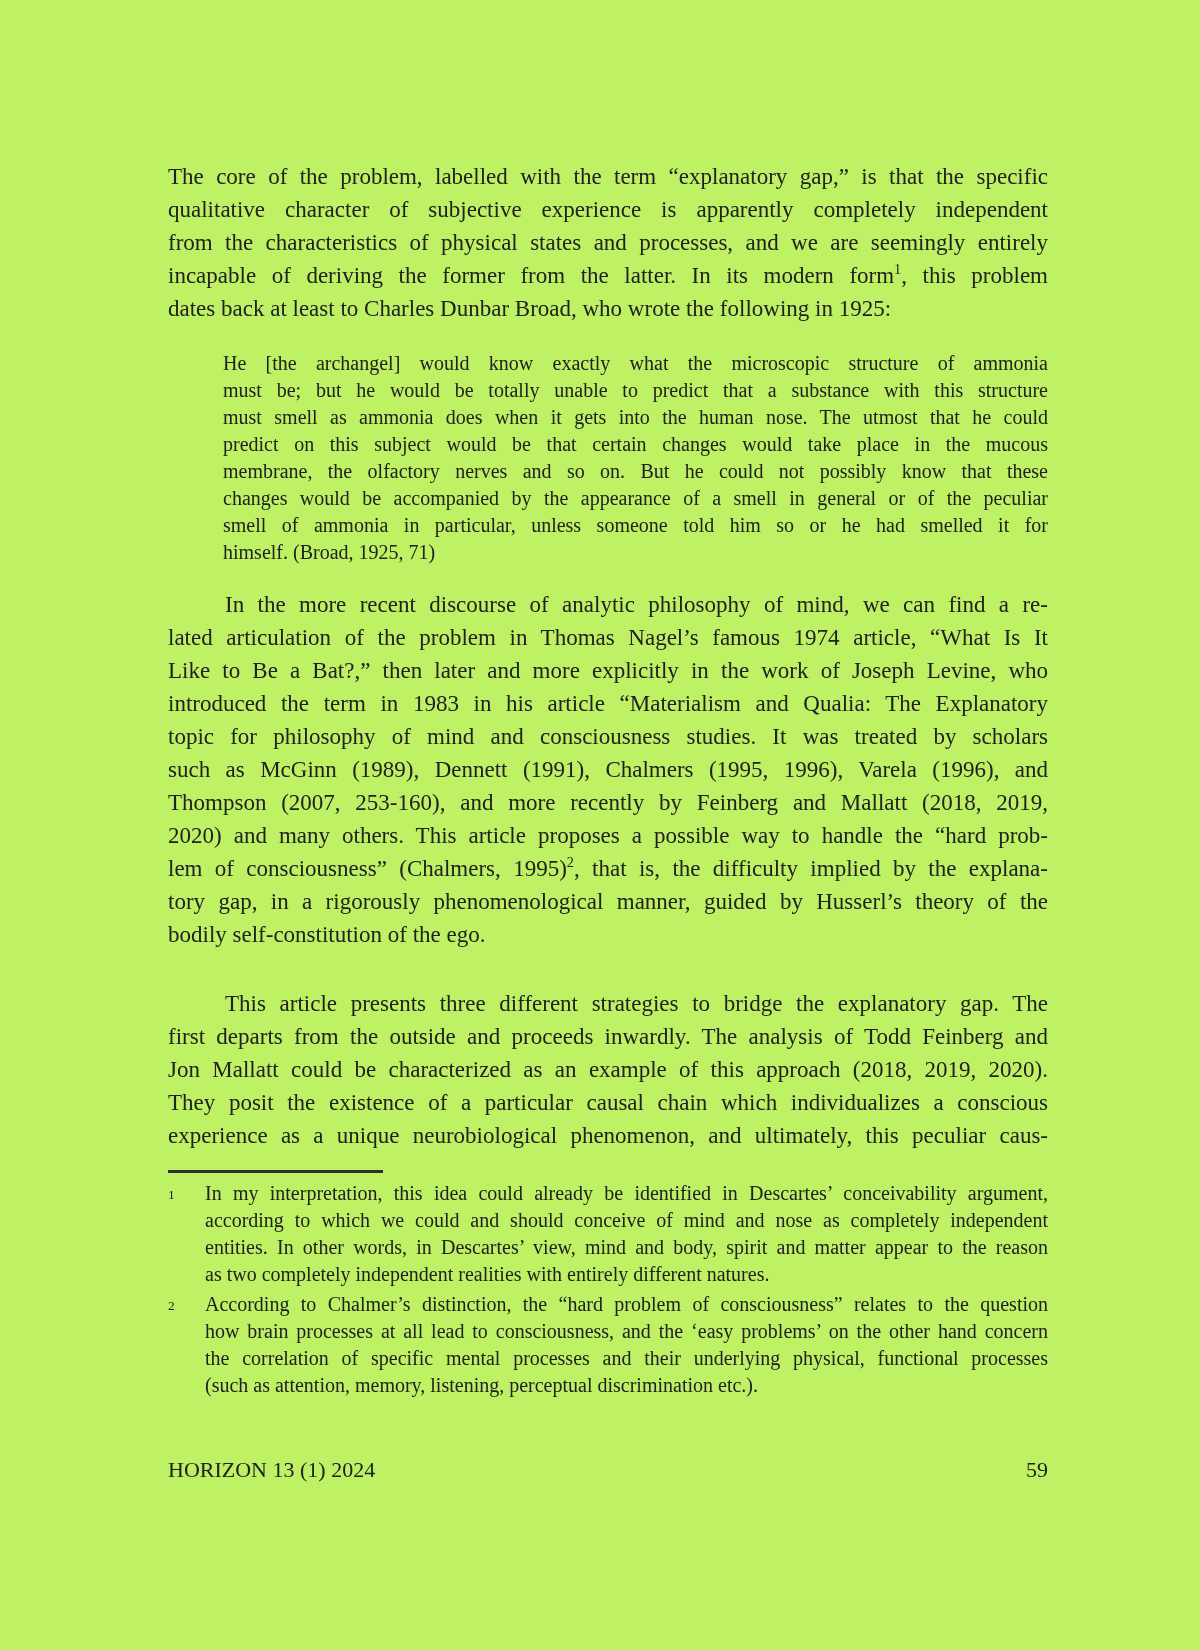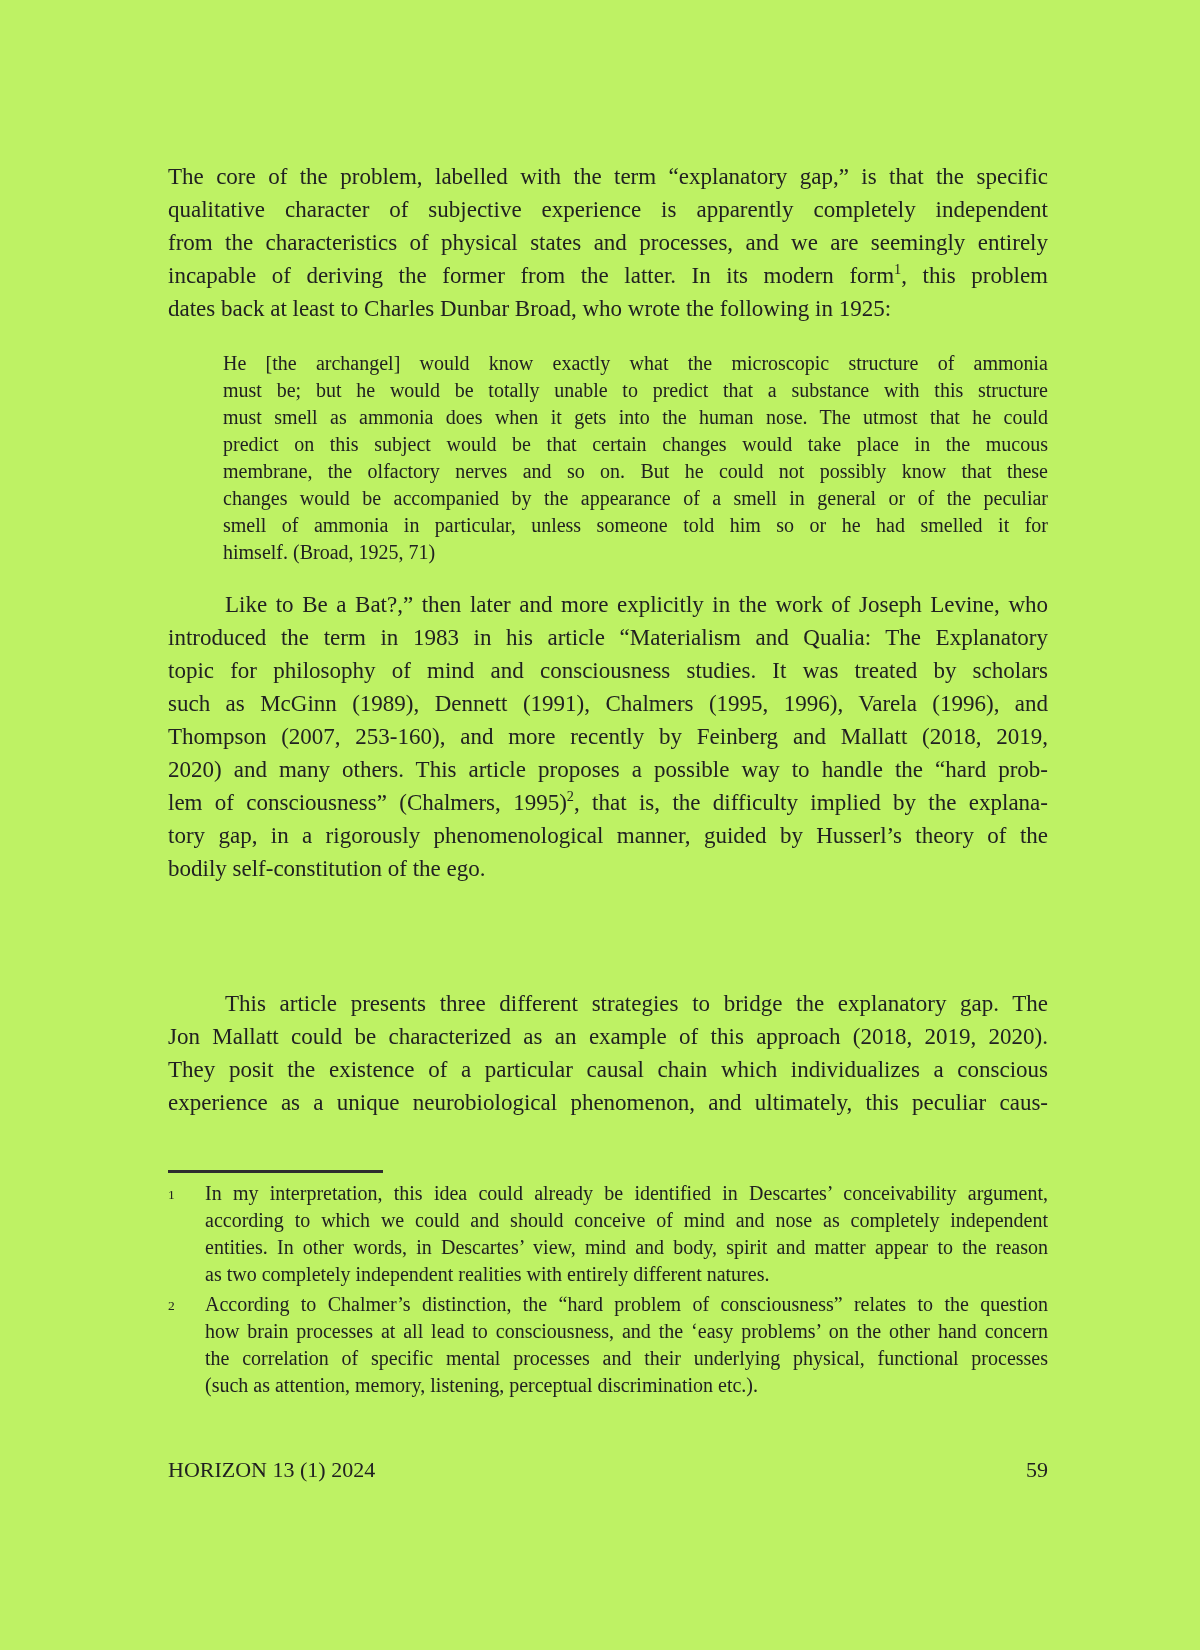--- a/index.html
+++ b/index.html
@@ -96,33 +96,36 @@
       <div class="jline">must be; but he would be totally unable to predict that a substance with this structure</div>
       <div class="jline">must smell as ammonia does when it gets into the human nose. The utmost that he could</div>
       <div class="jline">predict on this subject would be that certain changes would take place in the mucous</div>
       <div class="jline">membrane, the olfactory nerves and so on. But he could not possibly know that these</div>
       <div class="jline">changes would be accompanied by the appearance of a smell in general or of the peculiar</div>
       <div class="jline">smell of ammonia in particular, unless someone told him so or he had smelled it for</div>
       <div class="jline last">himself. (Broad, 1925, 71)</div>
     </div>
 
   <div class="abs body-text indent-first" style="top:588px;">
+      <div class="jline">In the more recent discourse of analytic philosophy of mind, we can find a re-</div>
+      <div class="jline">lated articulation of the problem in Thomas Nagel’s famous 1974 article, “What Is It</div>
       <div class="jline">Like to Be a Bat?,” then later and more explicitly in the work of Joseph Levine, who</div>
       <div class="jline">introduced the term in 1983 in his article “Materialism and Qualia: The Explanatory</div>
       <div class="jline">topic for philosophy of mind and consciousness studies. It was treated by scholars</div>
       <div class="jline">such as McGinn (1989), Dennett (1991), Chalmers (1995, 1996), Varela (1996), and</div>
       <div class="jline">Thompson (2007, 253-160), and more recently by Feinberg and Mallatt (2018, 2019,</div>
       <div class="jline">2020) and many others. This article proposes a possible way to handle the “hard prob-</div>
       <div class="jline">lem of consciousness” (Chalmers, 1995)<sup>2</sup>, that is, the difficulty implied by the explana-</div>
       <div class="jline">tory gap, in a rigorously phenomenological manner, guided by Husserl’s theory of the</div>
       <div class="jline last">bodily self-constitution of the ego.</div>
     </div>
 
   <div class="abs body-text indent-first" style="top:987px;">
       <div class="jline">This article presents three different strategies to bridge the explanatory gap. The</div>
+      <div class="jline">first departs from the outside and proceeds inwardly. The analysis of Todd Feinberg and</div>
       <div class="jline">Jon Mallatt could be characterized as an example of this approach (2018, 2019, 2020).</div>
       <div class="jline">They posit the existence of a particular causal chain which individualizes a conscious</div>
       <div class="jline">experience as a unique neurobiological phenomenon, and ultimately, this peculiar caus-</div>
     </div>
 
   <div class="abs footnote-rule"></div>
 
   <div class="abs footnote small-text" style="top:1180px;">
     <div class="fn-marker">1</div>
     <div class="fn-body">

